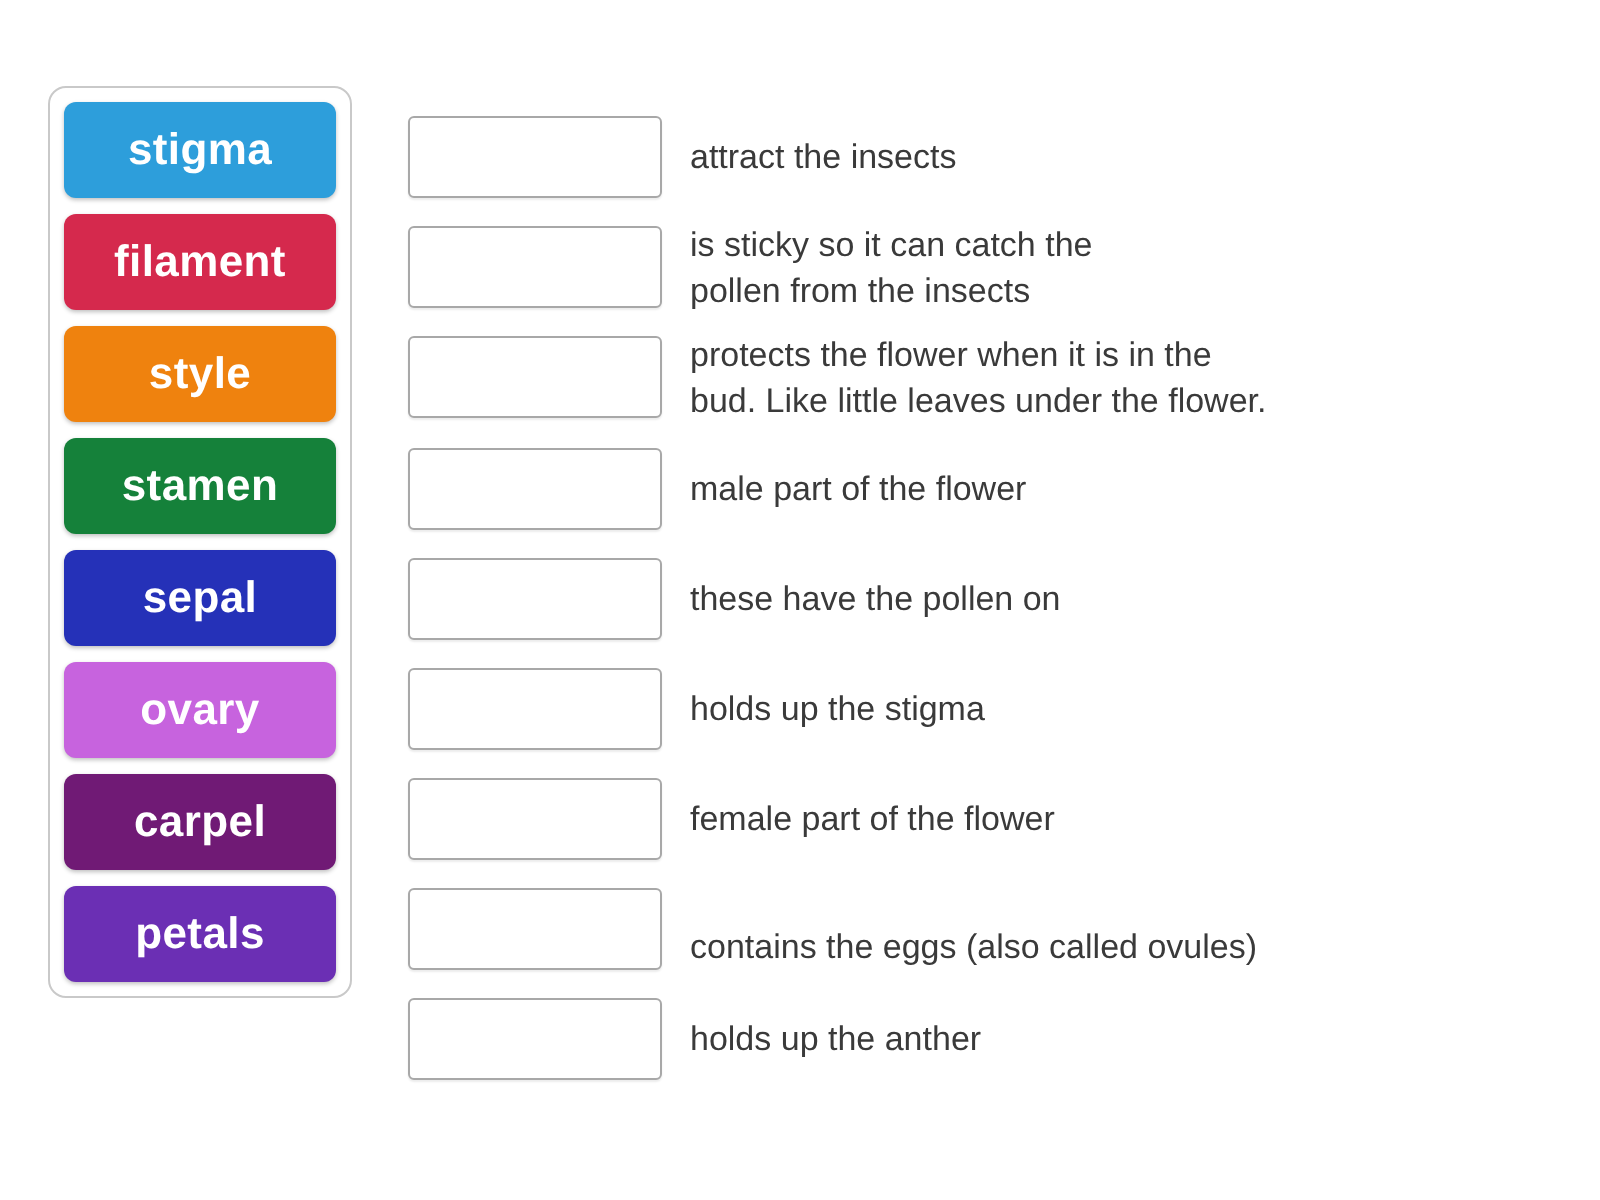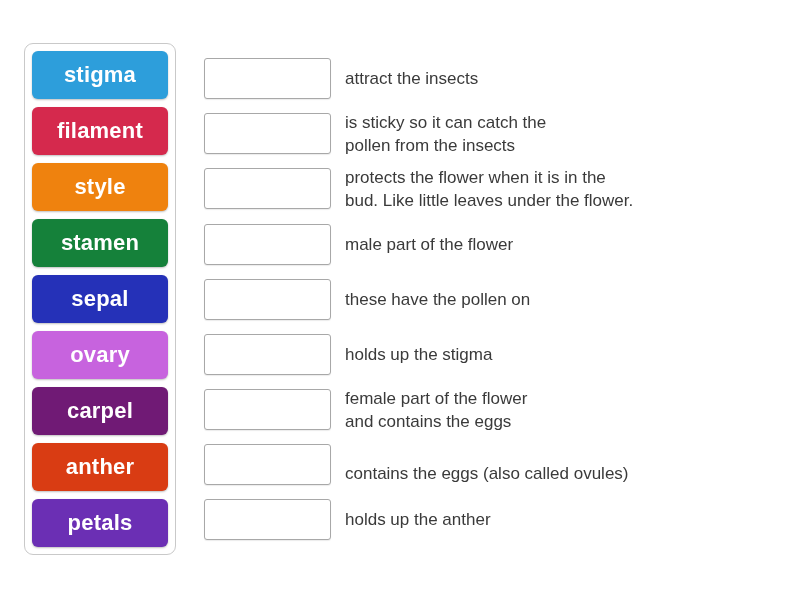--- a/index.html
+++ b/index.html
@@ -82,21 +82,20 @@
 
 <div id="stage">
   <div class="tile-panel">
       <div class="word-tile" style="background: rgb(45, 158, 219);">stigma</div>
       <div class="word-tile" style="background: rgb(213, 41, 77);">filament</div>
       <div class="word-tile" style="background: rgb(239, 130, 14);">style</div>
       <div class="word-tile" style="background: rgb(21, 129, 58);">stamen</div>
       <div class="word-tile" style="background: rgb(37, 49, 184);">sepal</div>
       <div class="word-tile" style="background: rgb(199, 99, 222);">ovary</div>
       <div class="word-tile" style="background: #701a75;">carpel</div>
-      <div class="word-tile" style="background: rgb(217, 60, 19);">anther</div>
       <div class="word-tile" style="background: rgb(107, 47, 180);">petals</div>
     </div>
   <div class="match-area">
       <div class="match-row" style="top: 113px;">
         <div class="drop-box"></div>
         <div class="definition"><span>is sticky so it can catch the</span><br><span>pollen from the insects</span></div>
       </div>
       <div class="match-row" style="top: 58px;">
         <div class="drop-box"></div>
         <div class="definition"><span>attract the insects</span></div>
@@ -112,21 +111,21 @@
       <div class="match-row" style="top: 279px;">
         <div class="drop-box"></div>
         <div class="definition"><span>these have the pollen on</span></div>
       </div>
       <div class="match-row" style="top: 334px;">
         <div class="drop-box"></div>
         <div class="definition"><span>holds up the stigma</span></div>
       </div>
       <div class="match-row" style="top: 389px;">
         <div class="drop-box"></div>
-        <div class="definition"><span>female part of the flower</span><br><span>and contains the eggs</span></div>
+        <div class="definition"><span>female part of the flower</span><br></div>
       </div>
       <div class="match-row" style="top: 444px; align-items: flex-end;">
         <div class="drop-box"></div>
         <div class="definition"><span>contains the eggs (also called ovules)</span></div>
       </div>
       <div class="match-row" style="top: 499px;">
         <div class="drop-box"></div>
         <div class="definition"><span>holds up the anther</span></div>
       </div>
     </div>

